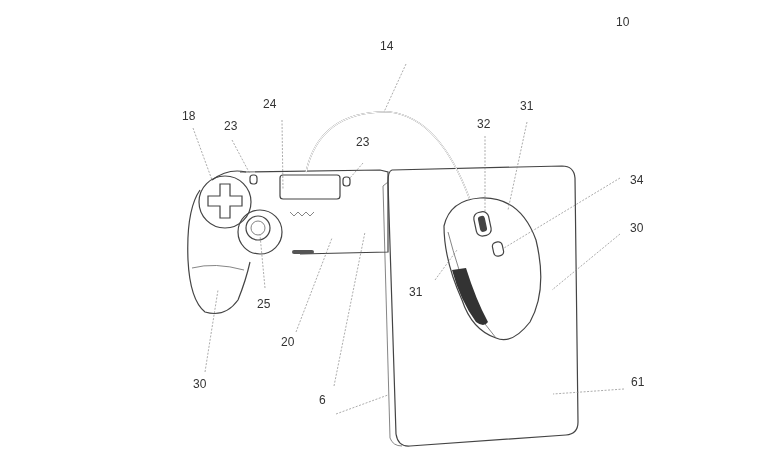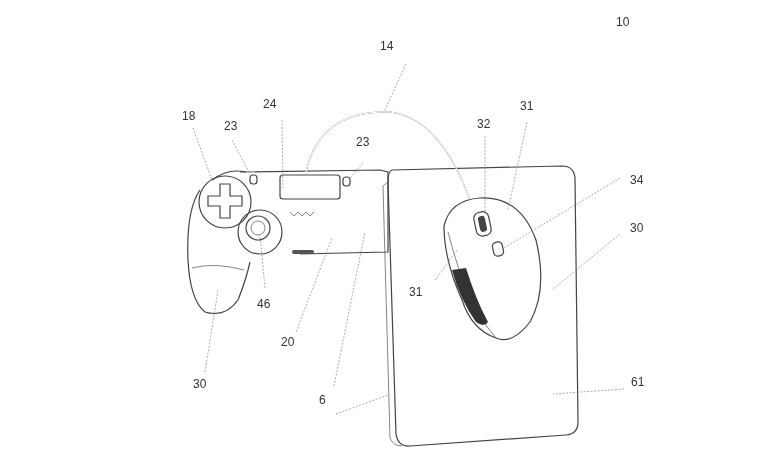--- a/index.html
+++ b/index.html
@@ -75,21 +75,21 @@
       <line class="lead" x1="624" y1="389" x2="553" y2="394"></line>
     </g>
   </svg>
 
   <span class="lbl" style="left:616px;top:16px">10</span>
   <span class="lbl" style="left:380px;top:40px">14</span>
   <span class="lbl" style="left:182px;top:110px">18</span>
   <span class="lbl" style="left:224px;top:120px">23</span>
   <span class="lbl" style="left:263px;top:98px">24</span>
   <span class="lbl" style="left:356px;top:136px">23</span>
-  <span class="lbl" style="left:257px;top:298px">46</span>
+  <span class="lbl" style="left:257px;top:298px">25</span>
   <span class="lbl" style="left:281px;top:336px">20</span>
   <span class="lbl" style="left:193px;top:378px">30</span>
   <span class="lbl" style="left:319px;top:394px">6</span>
   <span class="lbl" style="left:477px;top:118px">32</span>
   <span class="lbl" style="left:520px;top:100px">31</span>
   <span class="lbl" style="left:630px;top:174px">34</span>
   <span class="lbl" style="left:630px;top:222px">30</span>
   <span class="lbl" style="left:409px;top:286px">31</span>
   <span class="lbl" style="left:631px;top:376px">61</span>
 </div>

